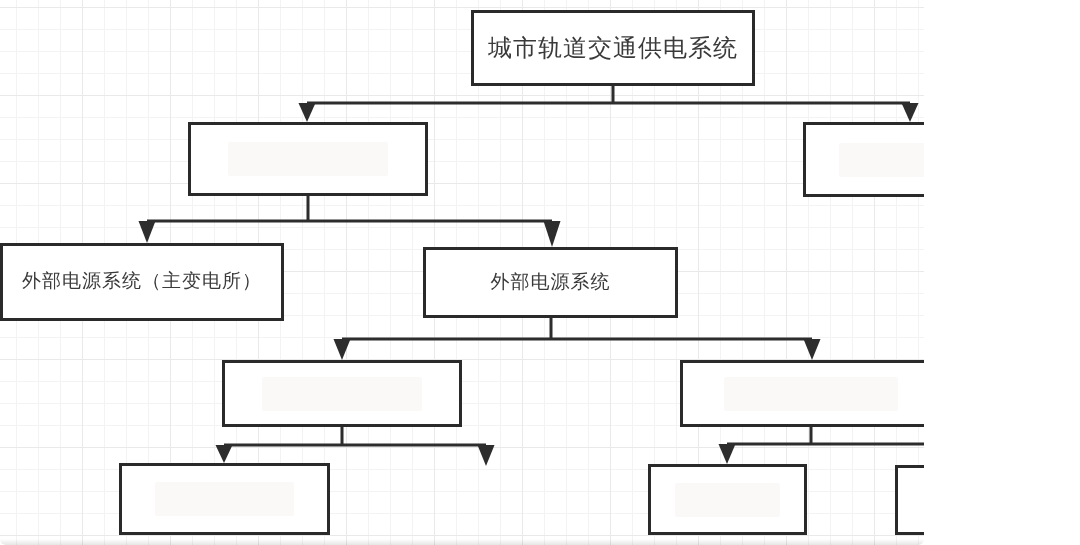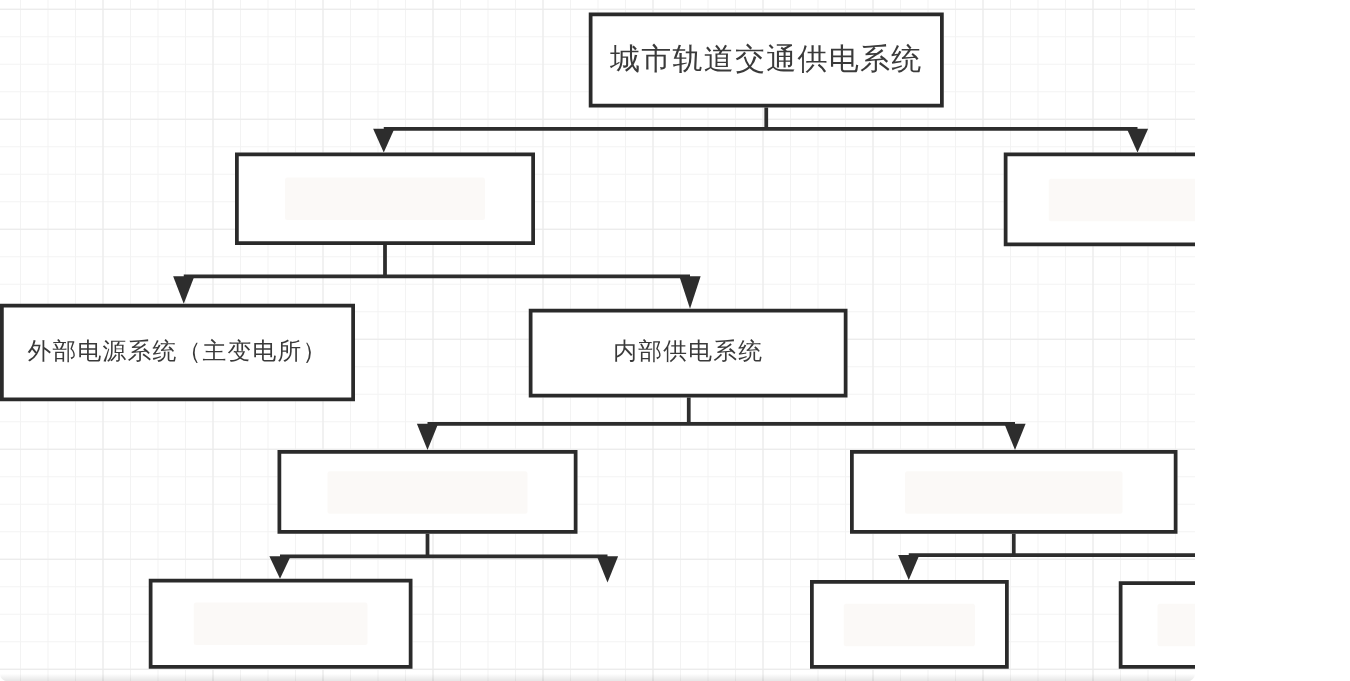--- a/index.html
+++ b/index.html
@@ -15,21 +15,20 @@
     overflow: hidden;
     border-radius: 6px;
     background-color: #ffffff;
     background-image:
       linear-gradient(#e9e9e9 1px, transparent 1px),
       linear-gradient(90deg, #e9e9e9 1px, transparent 1px),
       linear-gradient(#f3f3f3 1px, transparent 1px),
       linear-gradient(90deg, #f3f3f3 1px, transparent 1px);
     background-size: 88px 88px, 88px 88px, 22px 22px, 22px 22px;
     background-position: -6px 7px, -6px 7px, -6px 7px, -6px 7px;
-    padding-left: 32px;
   }
   .edge-shade {
     position: absolute;
     left: 0; right: 0; bottom: 0;
     height: 6px;
     background: linear-gradient(to bottom, rgba(0,0,0,0), rgba(0,0,0,0.10));
     pointer-events: none;
   }
   svg.connectors {
     position: absolute;
@@ -119,21 +118,21 @@
 
   <div class="node n-l2-right">
     <span class="smudge"></span>
   </div>
 
   <div class="node n-external">
     <span>外部电源系统（主变电所）</span>
   </div>
 
   <div class="node n-internal">
-    <span>内部供电系统</span>
+    <span>外部电源系统</span>
   </div>
 
   <div class="node n-l4-left">
     <span class="smudge"></span>
   </div>
 
   <div class="node n-l4-right">
     <span class="smudge"></span>
   </div>
 

